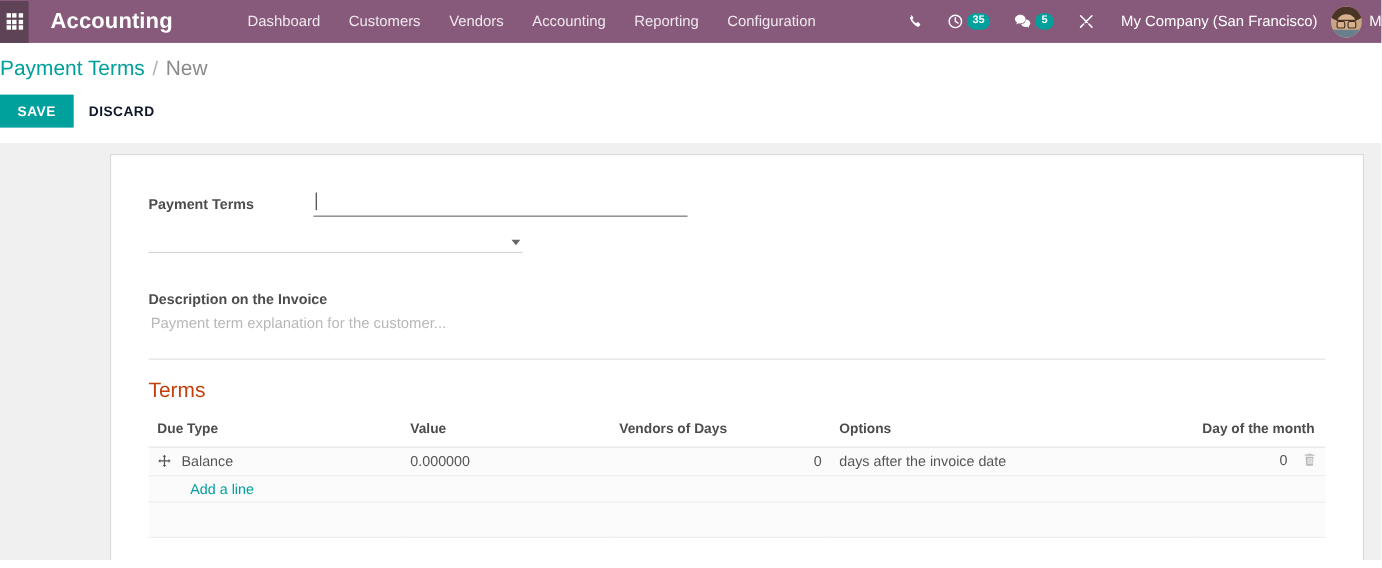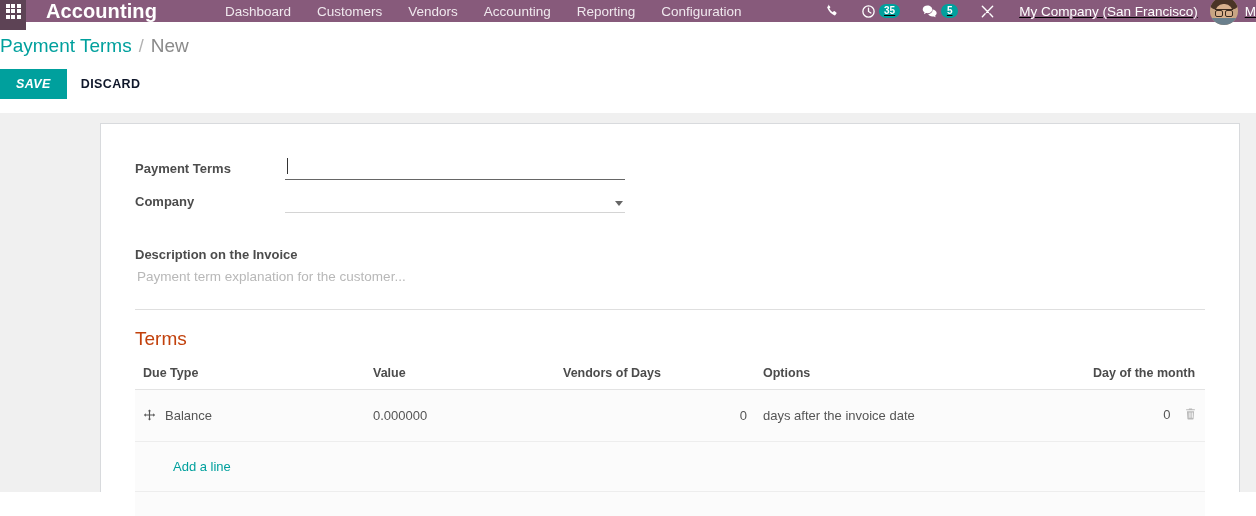--- a/index.html
+++ b/index.html
@@ -5,21 +5,21 @@
   * { box-sizing: border-box; margin: 0; padding: 0; }
   html, body {
     width: 1256px; height: 516px;
     font-family: "Liberation Sans", sans-serif;
     background: #ffffff;
     overflow: hidden;
   }
 
   
   .navbar {
-    height: 22px;
+    height: 39px;
     background: #875A7B;
     display: flex;
     align-items: center;
     position: relative;
   }
   .apps-btn {
     width: 26px; height: 38px;
     background: #5D4355;
     display: flex; align-items: center; justify-content: center;
     cursor: pointer;
@@ -52,21 +52,20 @@
     padding: 10px 13px;
     white-space: nowrap;
     cursor: pointer;
   }
 
   .nav-right {
     display: flex; align-items: center;
     margin-left: auto;
     padding-right: 0px;
     height: 38px;
-    text-decoration: underline;
   }
   .nav-icon {
     color: #ffffff;
     display: flex; align-items: center; justify-content: center;
     position: relative;
     padding: 0 11px;
     height: 38px;
     cursor: pointer;
   }
   .nav-icon svg { display: block; }
@@ -151,21 +150,20 @@
   .btn-save {
     background: #00A09D;
     color: #ffffff;
     font-size: 12.5px;
     font-weight: bold;
     letter-spacing: .4px;
     padding: 8px 16px;
     border: none;
     cursor: pointer;
     font-family: "Liberation Sans", sans-serif;
-    font-style: italic;
   }
   .btn-discard {
     background: transparent;
     color: #0f172a;
     font-size: 12.5px;
     font-weight: bold;
     letter-spacing: .4px;
     padding: 8px 14px;
     border: none;
     cursor: pointer;
@@ -278,21 +276,21 @@
     font-weight: bold;
     color: #4c4c4c;
     text-align: left;
     padding: 0 8px 9px 8px;
     border-bottom: 1px solid #e3e3e3;
     white-space: nowrap;
   }
   table.terms td {
     font-size: 13px;
     color: #555555;
-    padding: 17px 8px;
+    padding: 4px 8px;
     border-bottom: 1px solid #ededed;
     background: #fbfbfb;
     white-space: nowrap;
   }
   th.c-due   { width: 230px; }
   th.c-val   { width: 190px; text-align: right; }
   th.c-days  { width: 200px; text-align: right; }
   th.c-opt   { width: 330px; }
   th.c-dom   { text-align: right; padding-right: 30px; }
   td.c-val   { }
@@ -424,21 +422,20 @@
 
     <div class="field-row">
       <div class="field-label">Payment Terms</div>
       <div class="field-input-wrap">
         <span class="caret"></span>
         <input class="field-input" type="text" value="" style="">
       </div>
     </div>
 
     <div class="field-row">
-      <div class="field-label">Company</div>
       <div class="field-input-wrap">
         <input class="field-input light" type="text" value="" style="">
         <span class="dd-caret"></span>
       </div>
     </div>
 
     <div class="desc-label">Description on the Invoice</div>
     <div class="desc-placeholder">Payment term explanation for the customer...</div>
 
     <div class="divider"></div>

